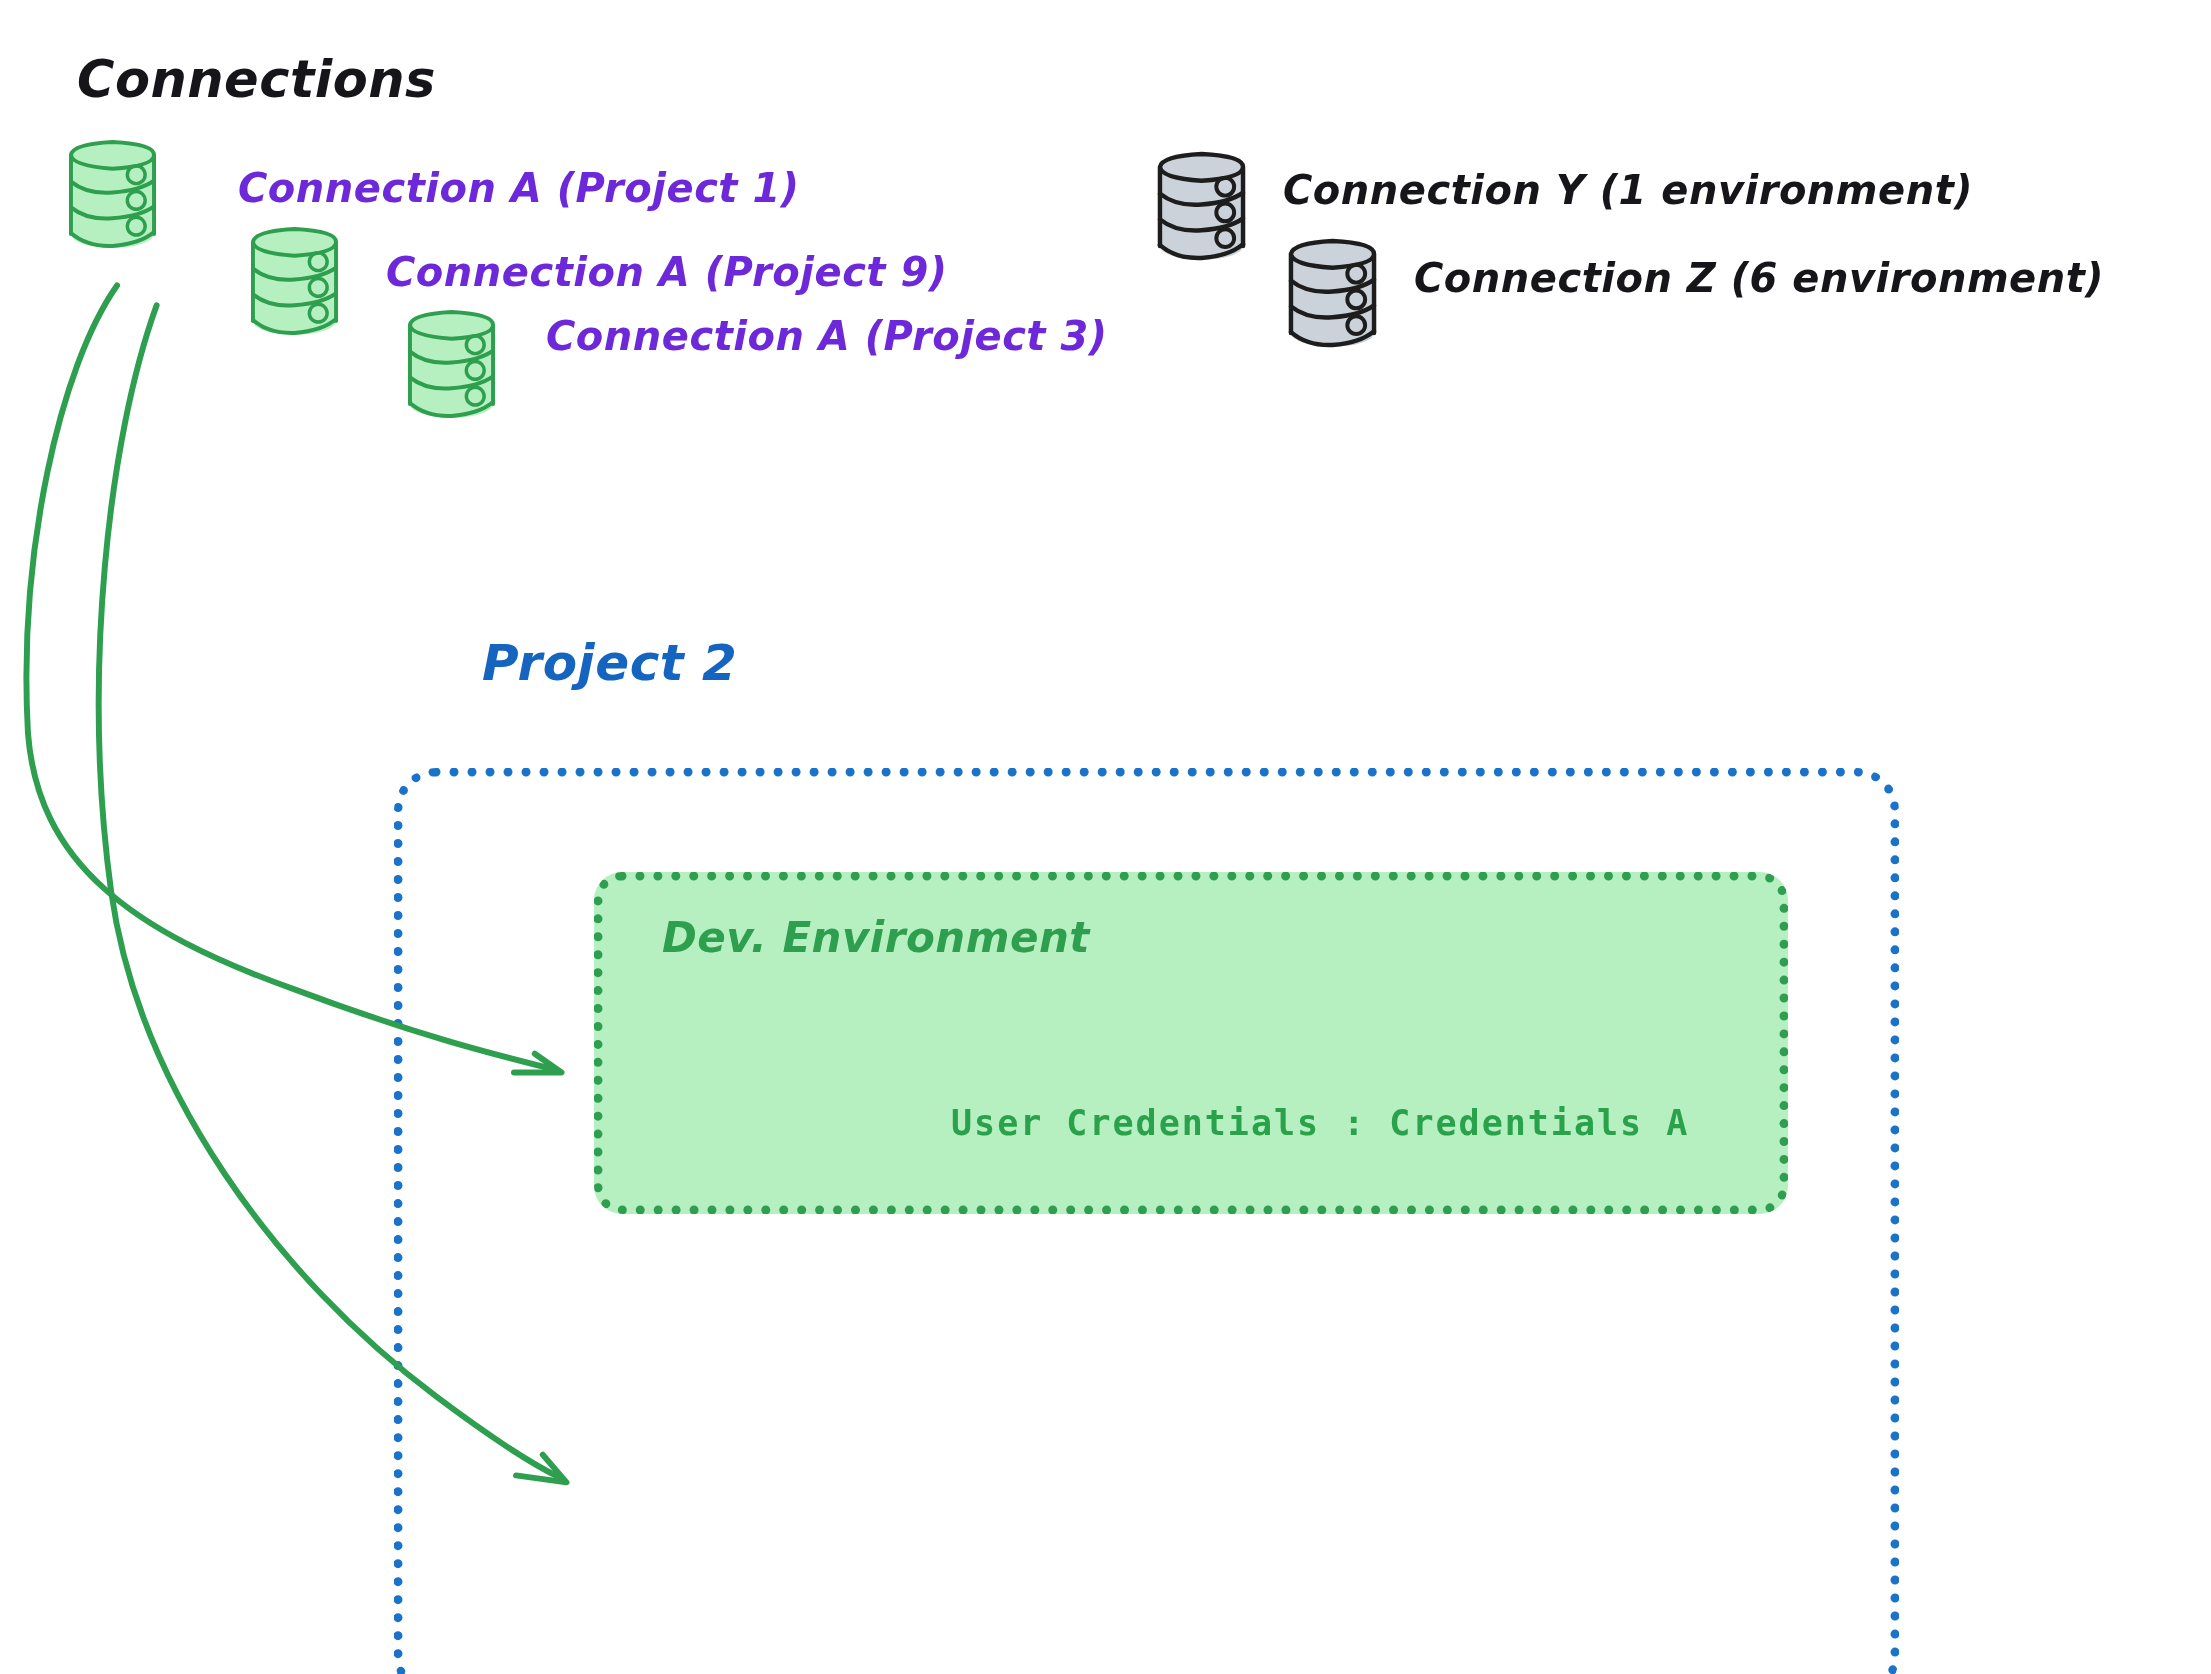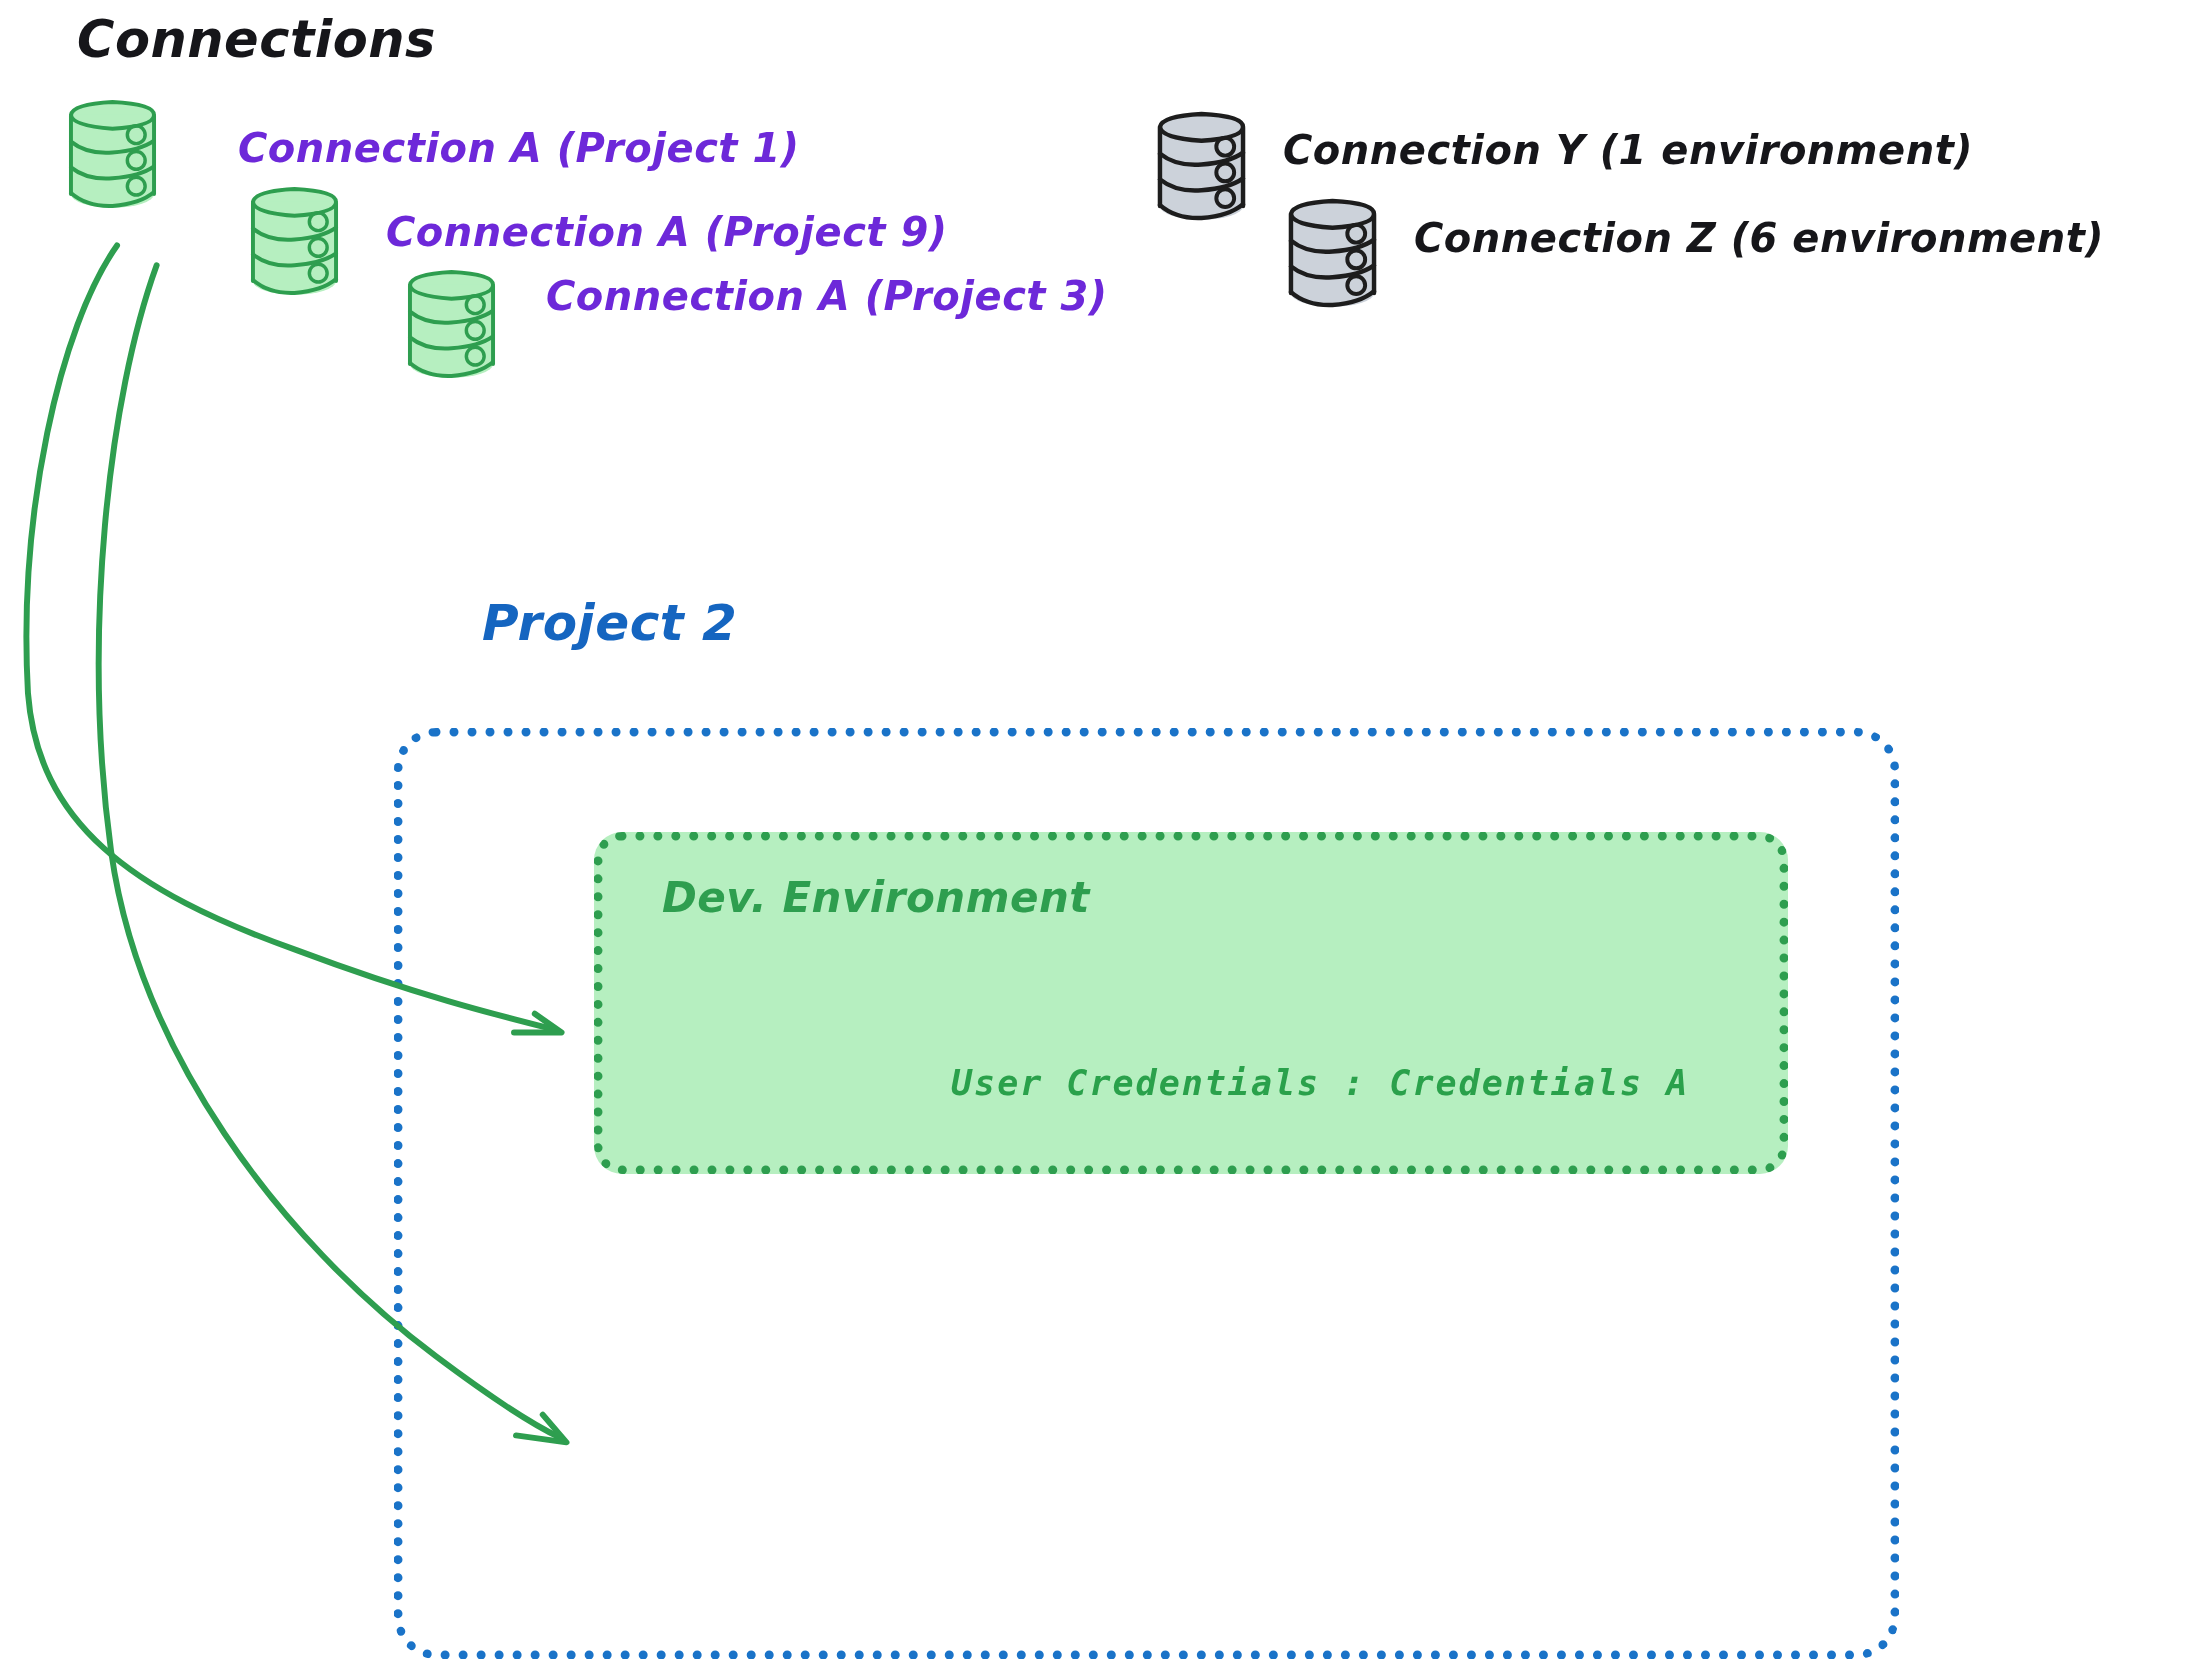--- a/index.html
+++ b/index.html
@@ -1,20 +1,20 @@
 <!DOCTYPE html>
 <html><head>
 <meta charset="utf-8">
 <style>
   html,body{margin:0;padding:0;background:#ffffff;}
   body{width:2212px;height:1674px;overflow:hidden;font-family:"DejaVu Sans",sans-serif;}
-  #stage{position:relative;width:2212px;height:1336px;background:#fff;}
+  #stage{position:relative;width:2212px;height:1336px;background:#fff;margin-top:40px;}
 
   .hand{font-family:"DejaVu Sans",sans-serif;font-weight:600;letter-spacing:0.5px;}
-  .mono{font-family:"DejaVu Sans Mono","Liberation Mono",monospace;font-weight:700;font-style:italic;}
+  .mono{font-family:"DejaVu Sans Mono","Liberation Mono",monospace;font-weight:700;}
 
   
   #title{
     position:absolute;left:77px;top:10px;
     font-size:51px;color:#16161a;font-style:italic;
   }
 
   
   .db-label{
     position:absolute;font-size:40px;font-style:italic;white-space:nowrap;

